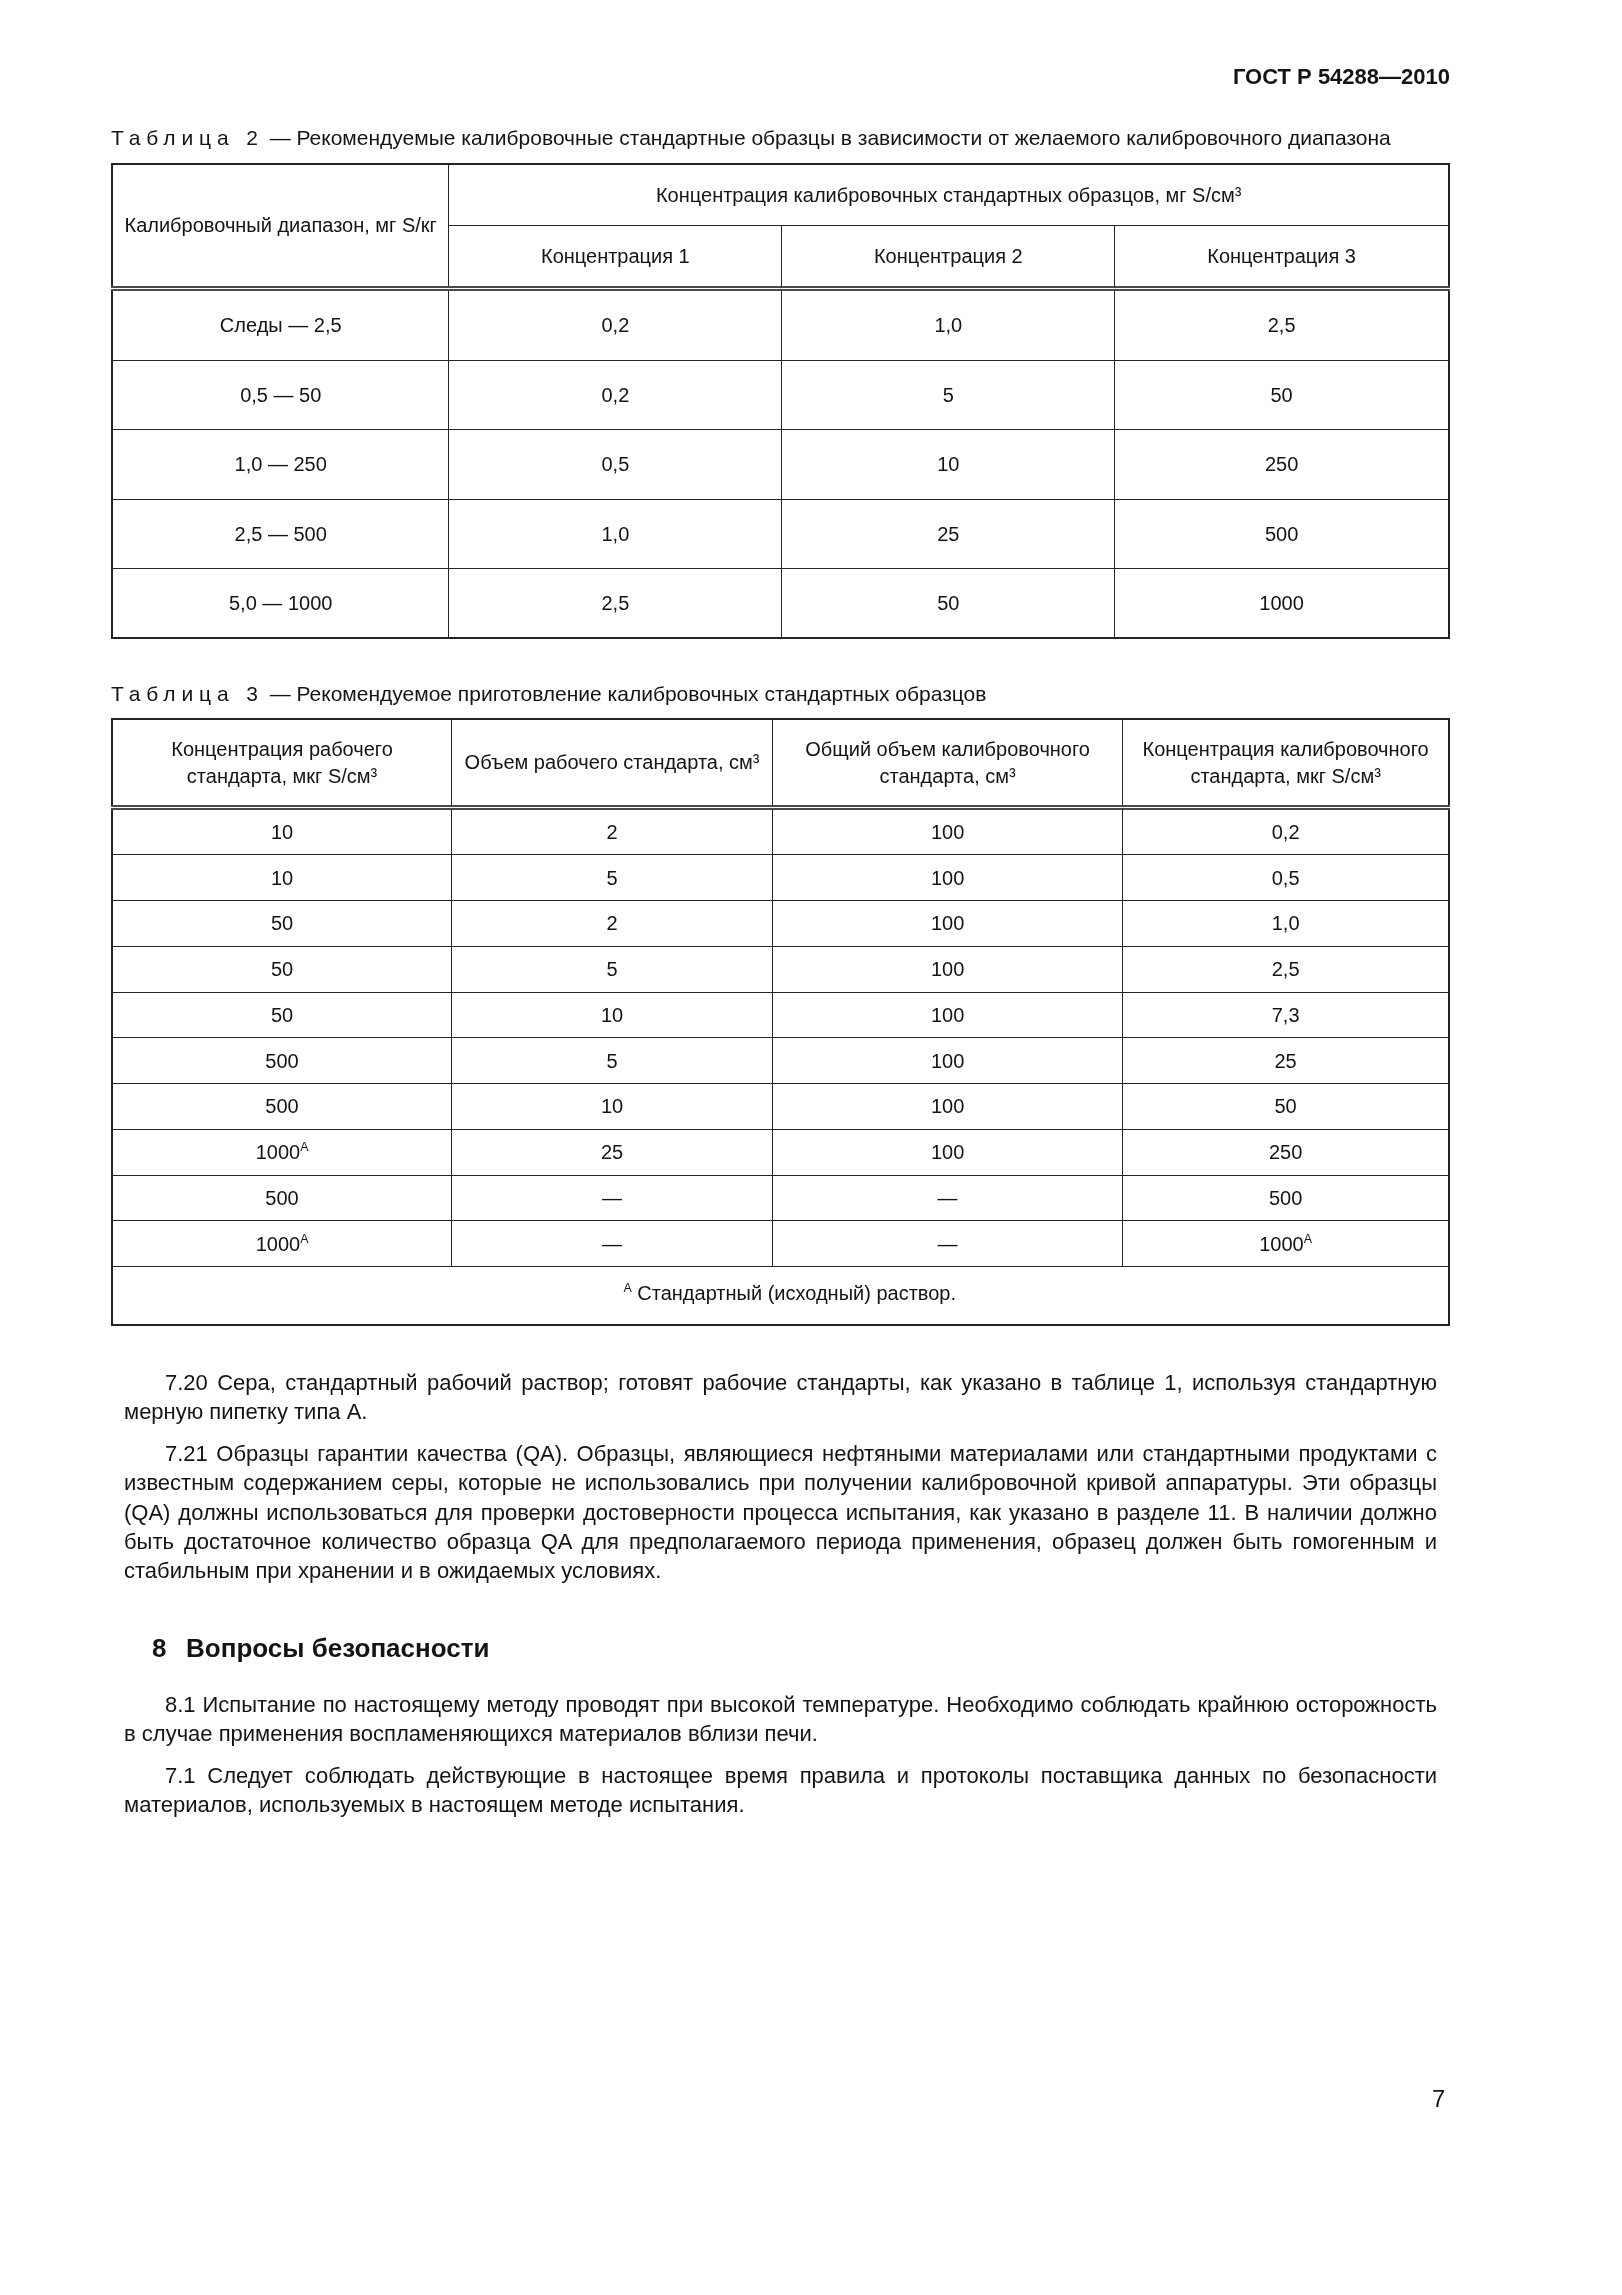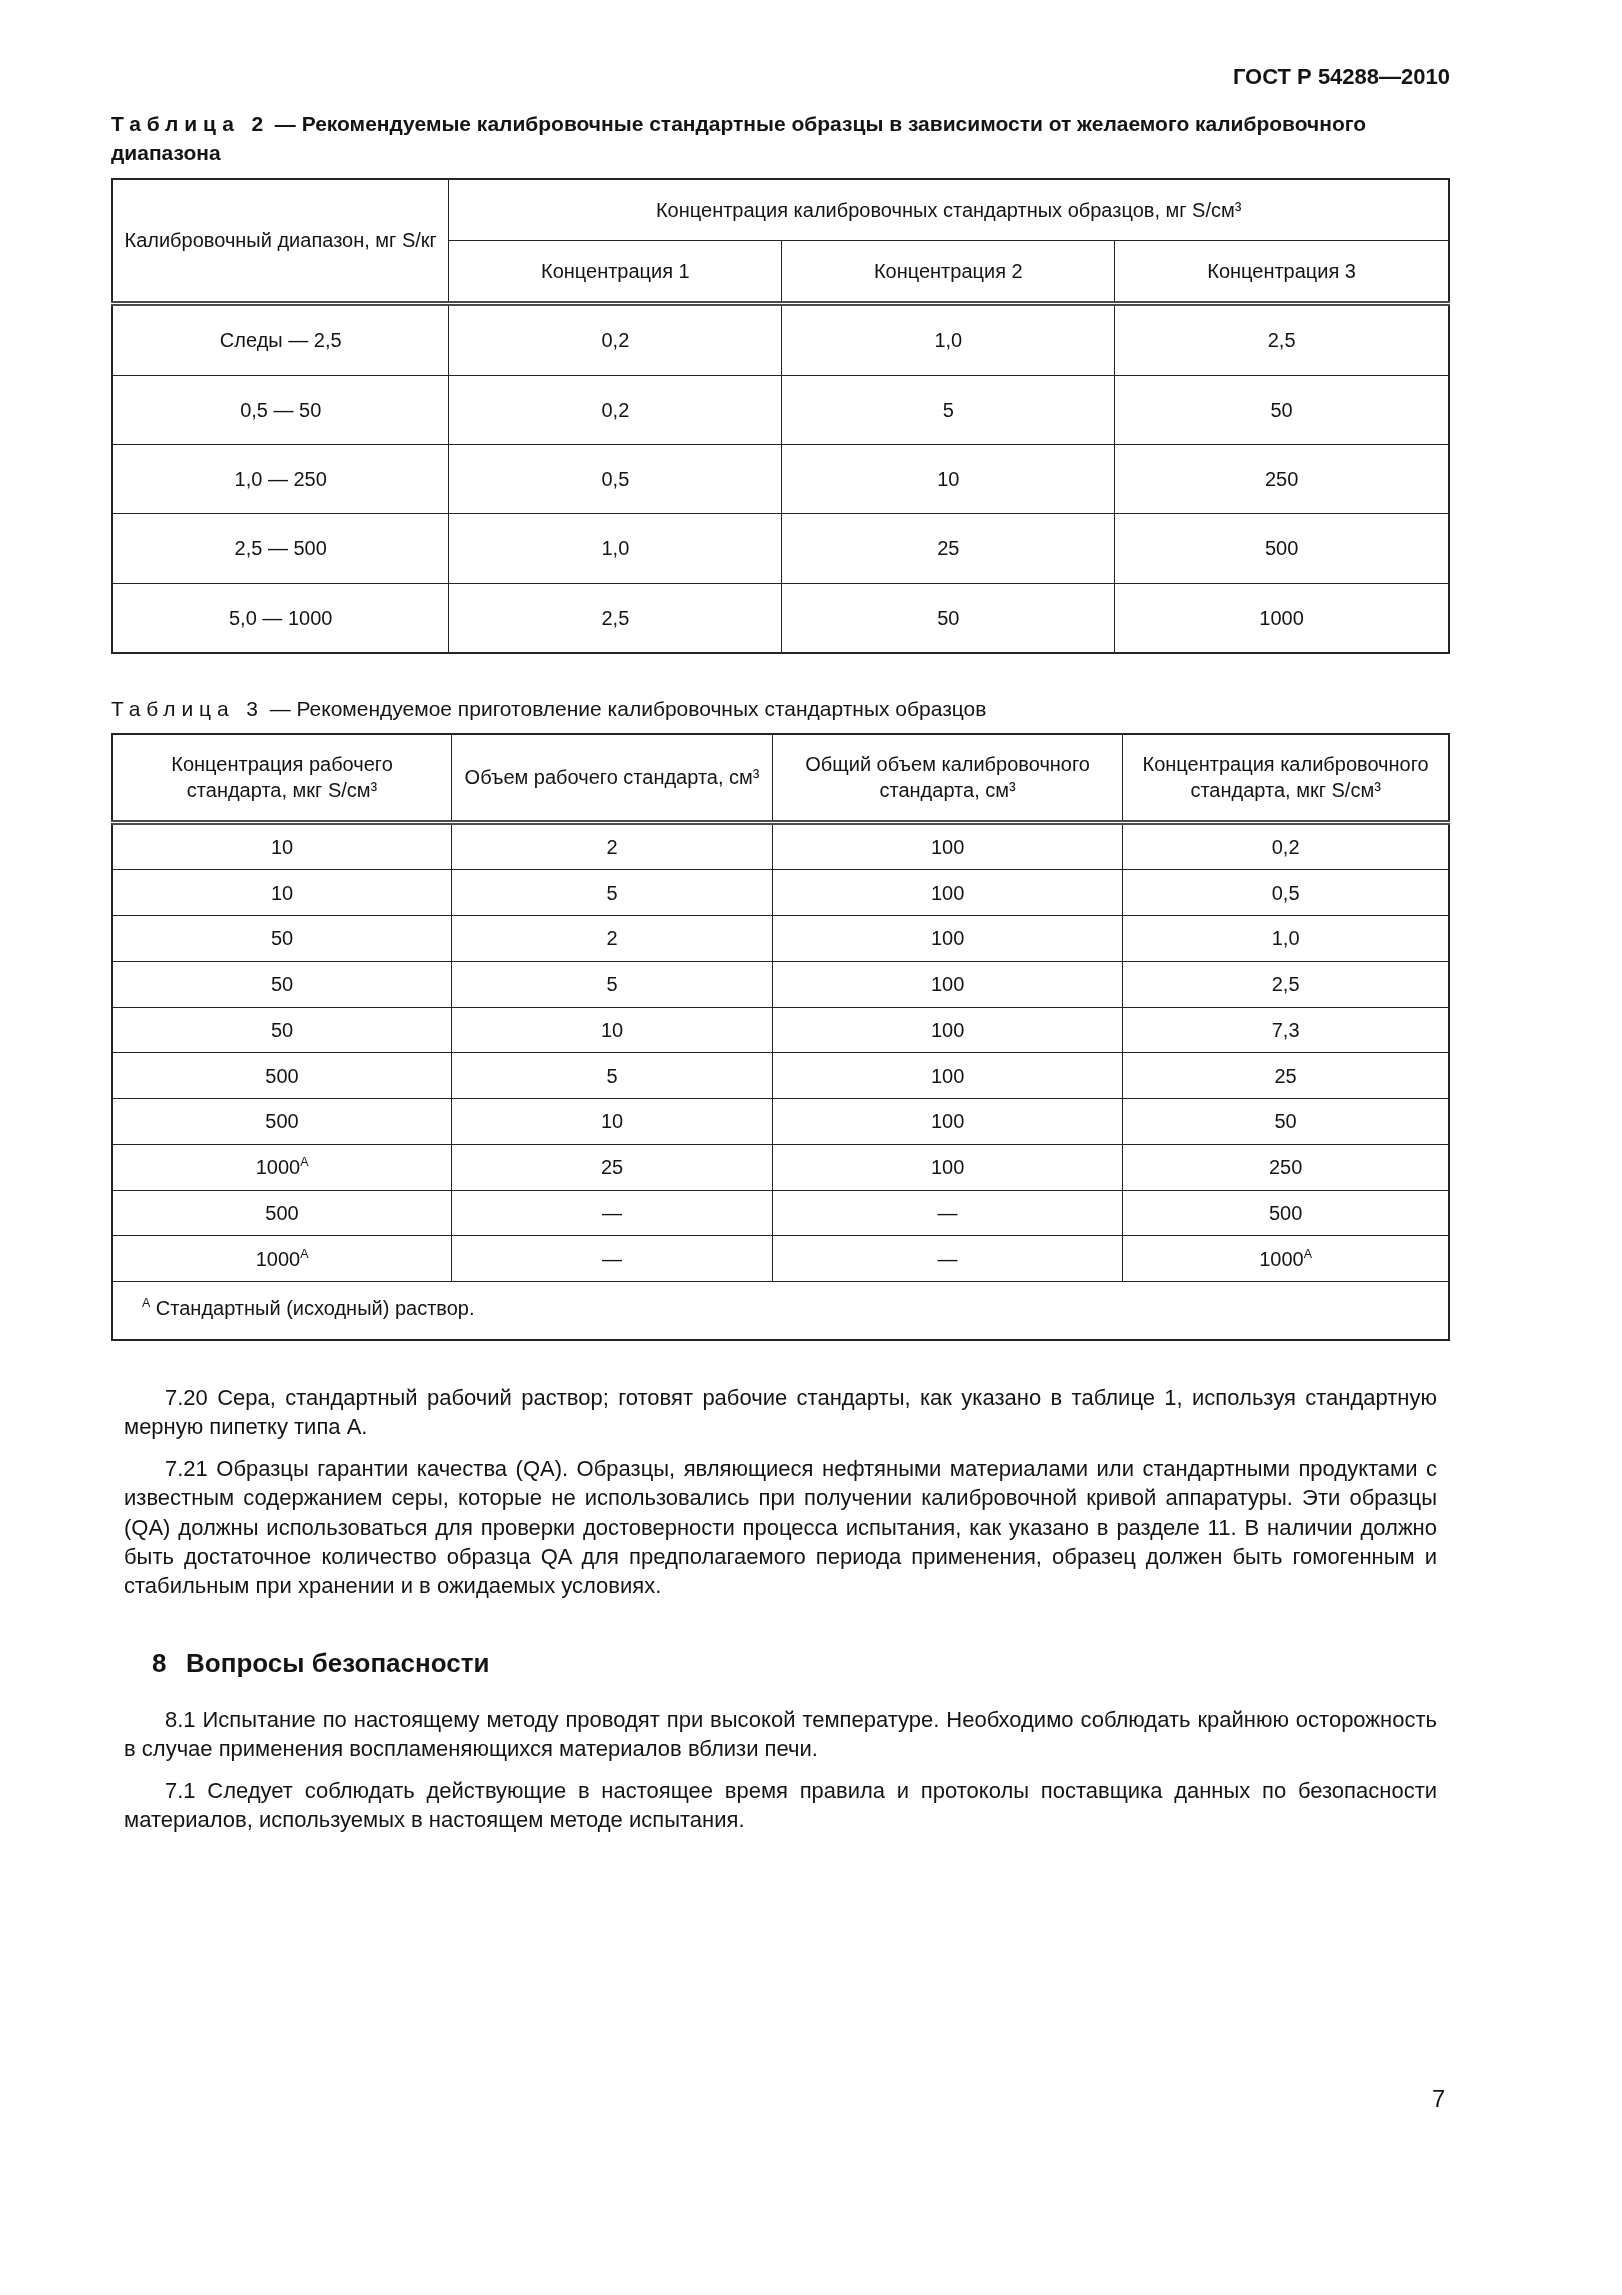--- a/index.html
+++ b/index.html
@@ -24,21 +24,21 @@
     font-weight: bold;
     font-size: 22px;
     line-height: 1.2;
   }
   .table-caption {
     font-size: 21px;
     line-height: 1.38;
     margin: 0 0 9.2px 0;
     text-align: left;
   }
-  .caption-t2 { margin-top: 20px; font-weight: bold; }
+  .caption-t2 { margin-top: 34px; }
   .caption-t3 { margin-top: 41px; }
   .spaced { letter-spacing: 0.28em; }
 
   table.doc-table {
     width: 100%;
     border-collapse: collapse;
     table-layout: fixed;
     font-size: 20px;
     border: 2px solid #242424;
   }
@@ -54,21 +54,21 @@
   
   .doc-table tbody tr:first-child td { border-top: 5.2px double #4a4a4a; }
 
   table.t2 th { padding: 17px 10.5px; }
   table.t2 tbody td { padding: 21px 10.5px; }
 
   table.t3 thead th { padding: 15.7px 10.5px; }
   table.t3 tbody td { padding: 9.2px 10.5px; }
 
   .t3 tfoot td {
-    text-align: left;
+    text-align: center;
     padding: 13px 10.5px 17px 29px;
     border-top: 1.3px solid #242424;
   }
   sup { font-size: 0.62em; line-height: 0; }
 
   .para {
     font-size: 22px;
     line-height: 1.33;
     text-align: justify;
     text-indent: 41px;

